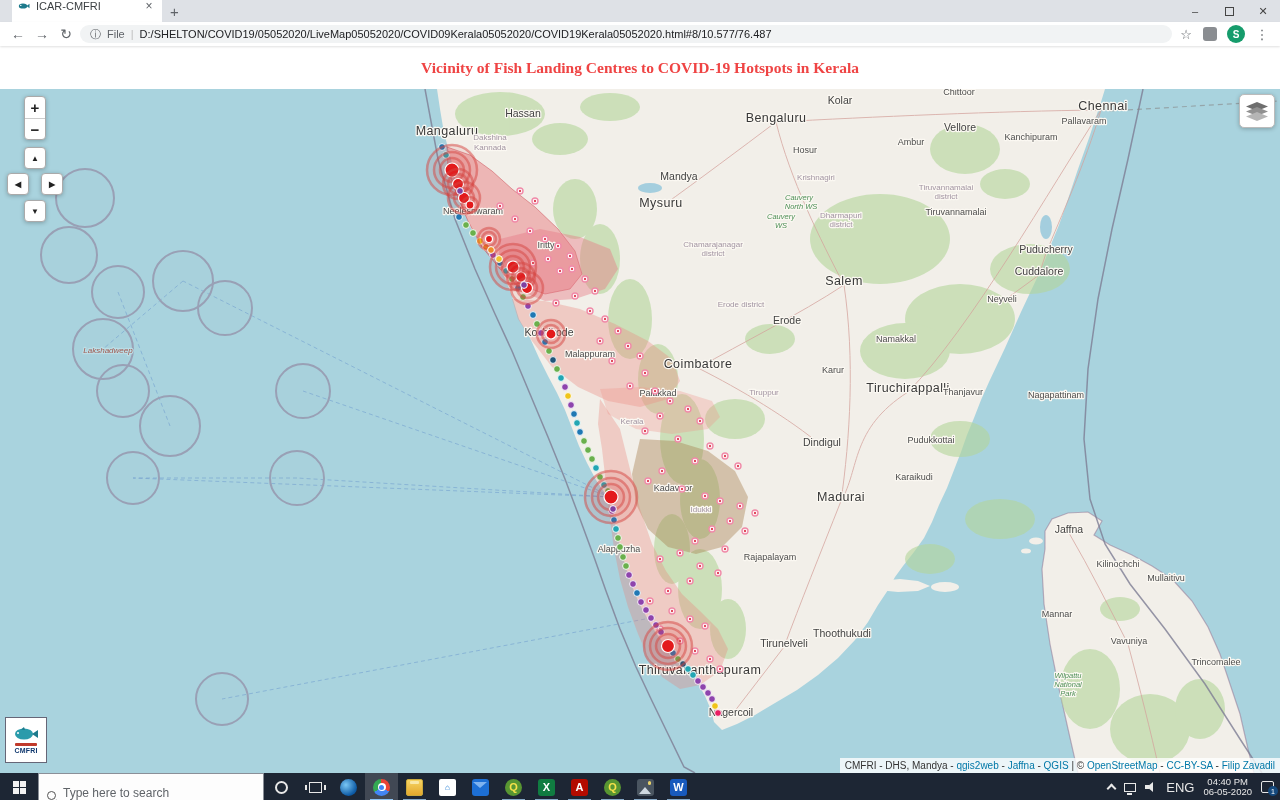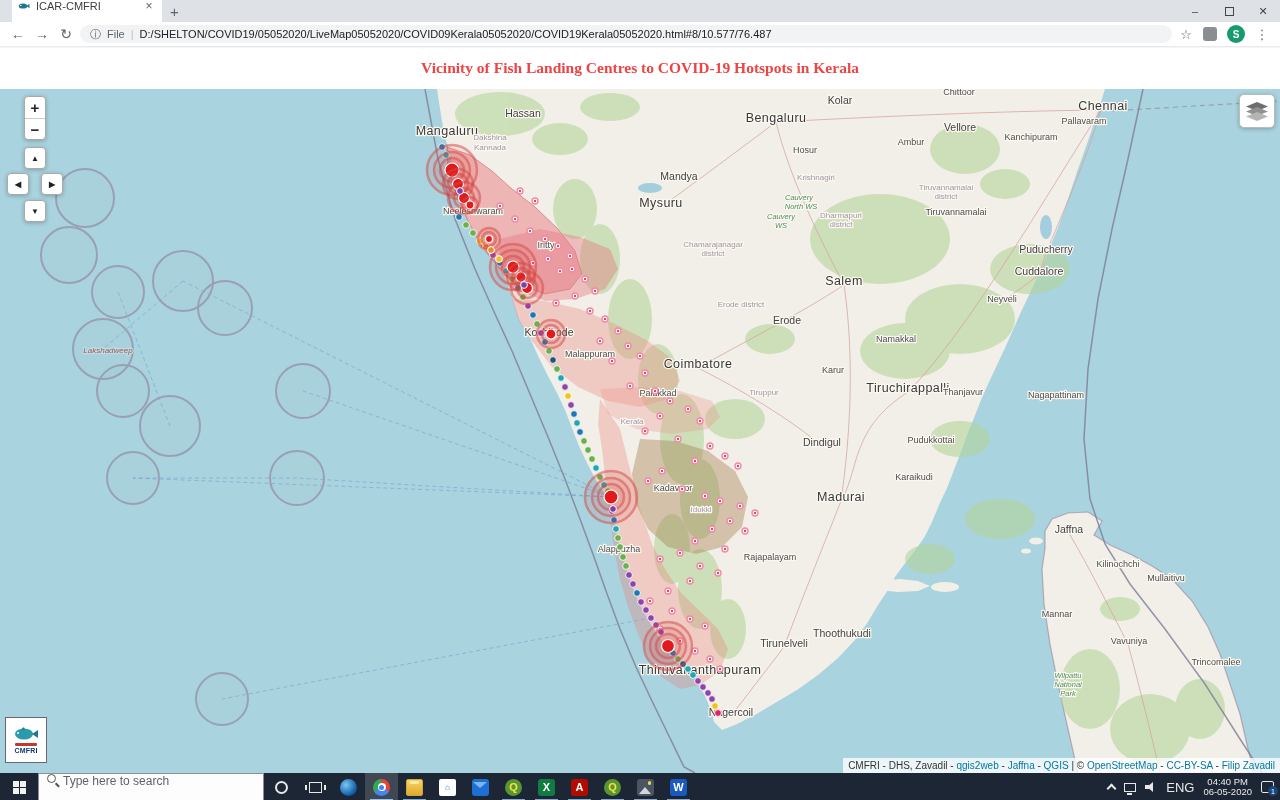--- a/index.html
+++ b/index.html
@@ -52,21 +52,21 @@
   .attrib a { color:#0078a8; text-decoration:none; cursor:pointer; }
   .cmfri { position:absolute; left:5px; top:628px; width:42px; height:46px; background:#fff; border:1px solid #667; display:flex; flex-direction:column; align-items:center; justify-content:center; gap:1px; }
   .cmfri-red { width:22px; height:3px; background:#c03a2b; border-radius:1px; }
   .cmfri-txt { font-size:7px; font-weight:bold; color:#10386e; letter-spacing:.2px; }
 
   
   .taskbar { height:28px; background:#1d2634; display:flex; align-items:stretch; color:#e8e8e8; }
   .tb-start { width:38px; display:flex; align-items:center; justify-content:center; cursor:pointer; }
   .winlogo { width:13px; height:13px; display:grid; grid-template-columns:6px 6px; grid-template-rows:6px 6px; gap:1px; }
   .winlogo div { background:#f2f2f2; }
-  .tb-search { width:226px; background:#fdfdfd; border:1px solid #8a8f98; display:flex; align-items:flex-start; gap:7px; padding:0 8px; cursor:text; }
+  .tb-search { width:226px; background:#fdfdfd; border:1px solid #8a8f98; display:flex; align-items:flex-end; gap:7px; padding:0 8px; cursor:text; }
   .mag { width:9px; height:9px; border:1.6px solid #555; border-radius:50%; position:relative; flex:none; }
   .mag:after { content:""; position:absolute; width:5px; height:1.6px; background:#555; transform:rotate(45deg); left:7px; top:9px; }
   .tb-search input { border:none; outline:none; background:transparent; font-size:12px; color:#333; width:170px; font-family:"Liberation Sans",sans-serif; }
   .tb-search input::placeholder { color:#5f6368; }
   .tb-btn { width:34px; display:flex; align-items:center; justify-content:center; cursor:pointer; }
   .cortana { width:13px; height:13px; border:2px solid #e8e8e8; border-radius:50%; }
   .tview { width:13px; height:11px; border:1.6px solid #e8e8e8; position:relative; }
   .tview:before { content:""; position:absolute; left:-5px; top:2px; width:2px; height:5px; background:#e8e8e8; }
   .tview:after { content:""; position:absolute; right:-5px; top:2px; width:2px; height:5px; background:#e8e8e8; }
   .tb-app { width:33px; display:flex; align-items:center; justify-content:center; position:relative; cursor:pointer; }
@@ -558,21 +558,21 @@
     <svg width="26" height="16" viewBox="0 0 26 16">
       <ellipse cx="11" cy="8" rx="9" ry="5.5" fill="#2a9bab"></ellipse>
       <path d="M19,8 L25,4 L25,12 Z" fill="#1d7a8c"></path>
       <path d="M8,3.5 L11,1 L12,4 Z" fill="#1d7a8c"></path>
       <circle cx="5" cy="7" r="1" fill="#fff"></circle>
     </svg>
     <div class="cmfri-red"></div>
     <div class="cmfri-txt">CMFRI</div>
   </div>
 
-  <div class="attrib" id="attrib"><span>CMFRI - DHS, Zavadil - </span><a>qgis2web</a><span> - </span><a>Jaffna</a><span> - </span><a>QGIS</a><span> | © </span><a>OpenStreetMap</a><span> - </span><a>CC-BY-SA</a><span> - </span><a>Filip Zavadil</a></div>
+  <div class="attrib" id="attrib"><span>CMFRI - DHS, Mandya - </span><a>qgis2web</a><span> - </span><a>Jaffna</a><span> - </span><a>QGIS</a><span> | © </span><a>OpenStreetMap</a><span> - </span><a>CC-BY-SA</a><span> - </span><a>Filip Zavadil</a></div>
 </div>
 
 <div class="taskbar">
   <div class="tb-start">
     <div class="winlogo">
         <div></div>
         <div></div>
         <div></div>
         <div></div>
       </div>

